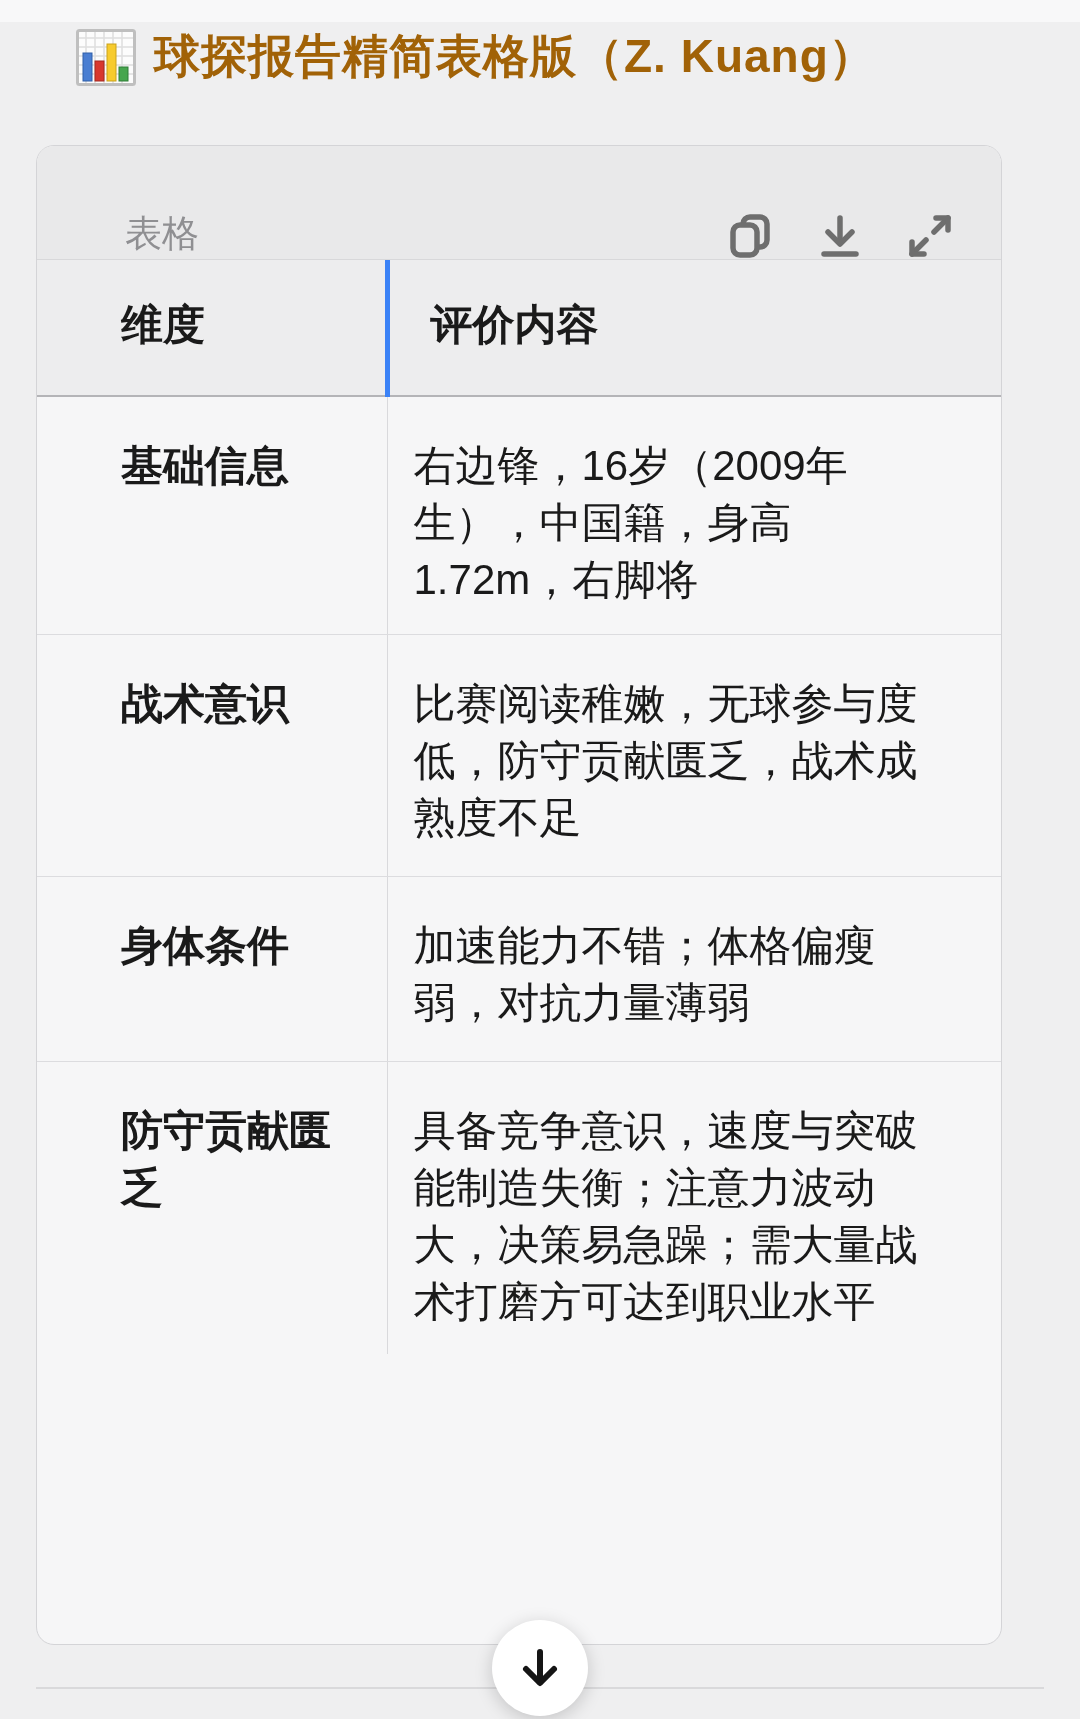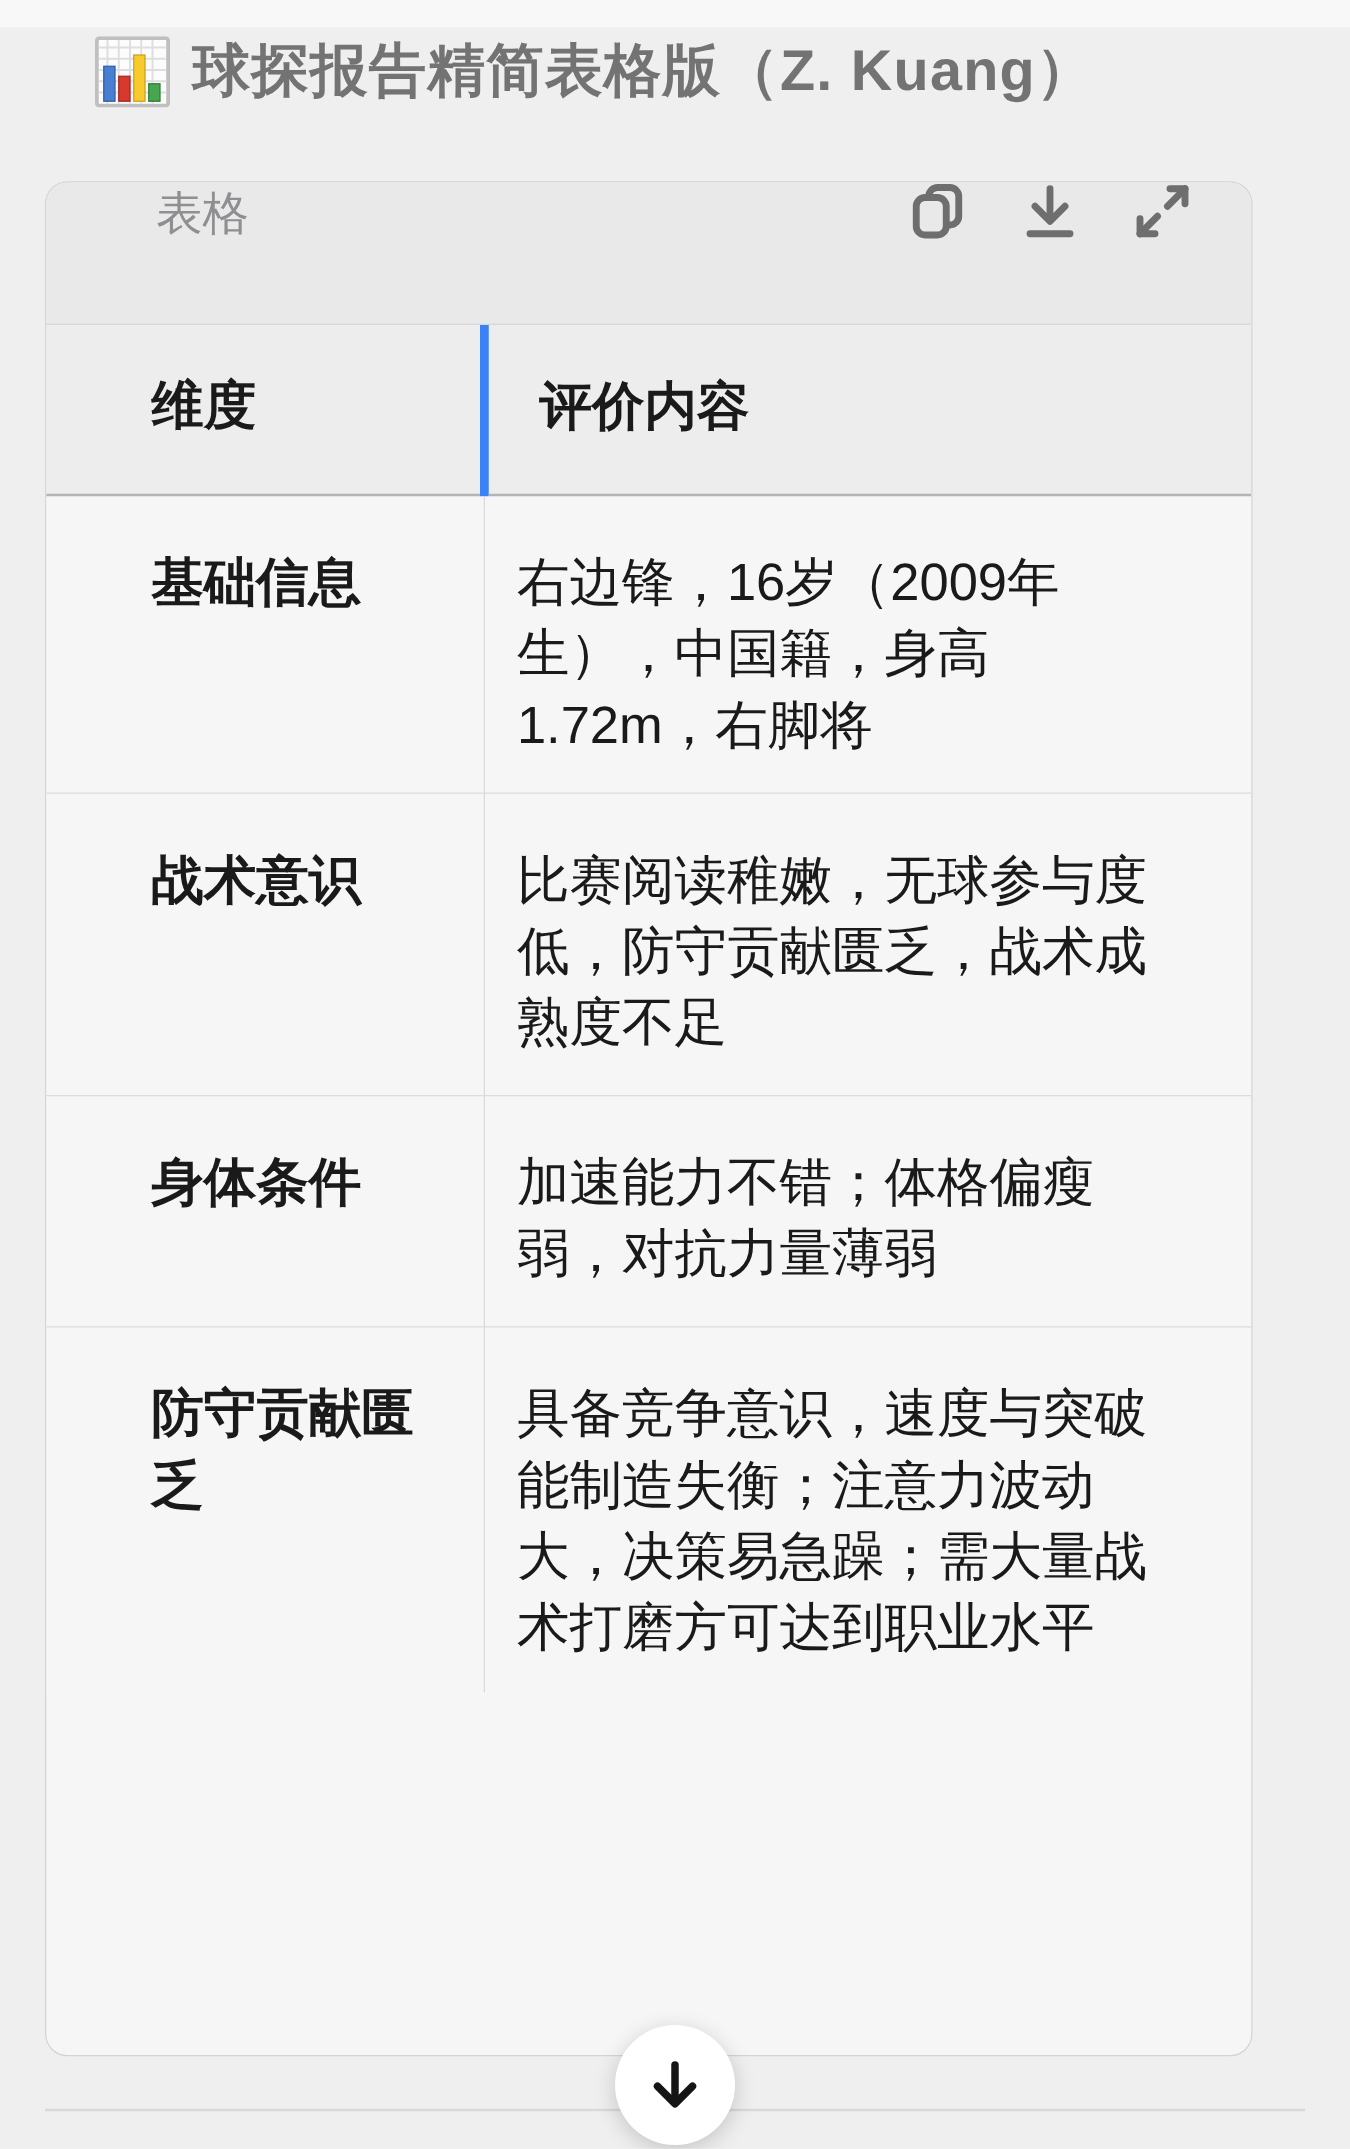--- a/index.html
+++ b/index.html
@@ -13,35 +13,35 @@
   .top-strip {
     position: absolute; top: 0; left: 0; right: 0; height: 22px;
     background: #f8f8f9;
   }
   
   .title-bar {
     position: absolute; left: 76px; top: 26px;
     display: flex; align-items: center; gap: 18px;
   }
   .title-text {
-    font-size: 46px; font-weight: 700; color: #737373; letter-spacing: 1px;
+    font-size: 46px; font-weight: 700; color: #a16207; letter-spacing: 1px;
     white-space: nowrap;
   }
   
   .card {
     position: absolute; left: 36px; top: 145px;
     width: 966px; height: 1500px; box-sizing: border-box;
     background: #f6f6f7;
     border: 1px solid #d4d4d7; border-radius: 18px;
     overflow: hidden;
   }
   .toolbar {
     height: 114px; box-sizing: border-box;
     background: #e9e9ea; border-bottom: 1px solid #d8d8da;
-    display: flex; align-items: flex-start;
+    display: flex; align-items: flex-end;
     padding: 0 48px 0 88px;
   }
   .toolbar-label { flex: 1; font-size: 37px; color: #8f8f92; }
   .toolbar-icons { display: flex; align-items: center; gap: 44px; }
   .icon-btn {
     width: 46px; height: 46px; padding: 0; border: none; background: transparent;
     display: flex; align-items: center; justify-content: center; cursor: pointer;
   }
   .icon-btn svg { width: 46px; height: 46px; }
   
@@ -62,21 +62,21 @@
   tbody tr.r3 { height: 185px; }
   tbody tr.r4 { height: 293px; }
   tbody td { border-bottom: 1px solid #dcdcdf; }
   tbody tr:last-child td { border-bottom: none; }
   .dim-cell {
     font-size: 42px; font-weight: 700; color: #1a1a1a;
     padding: 40px 20px 0 84px; line-height: 57px;
     border-right: 1px solid #d9d9dc;
     margin-top: 46px;
   }
-  th.col-dim { border-right: 7px solid #3b82f6; font-family: Liberation Serif, serif; }
+  th.col-dim { border-right: 5px solid #3b82f6; }
   .content-cell {
     font-size: 42px; font-weight: 400; color: #1a1a1a;
     padding: 40px 44px 0 26px; line-height: 57px;
     white-space: pre-line;
   }
   
   .bottom-divider {
     position: absolute; left: 36px; top: 1687px;
     width: 1008px; height: 2px; background: #d9d9db;
   }

